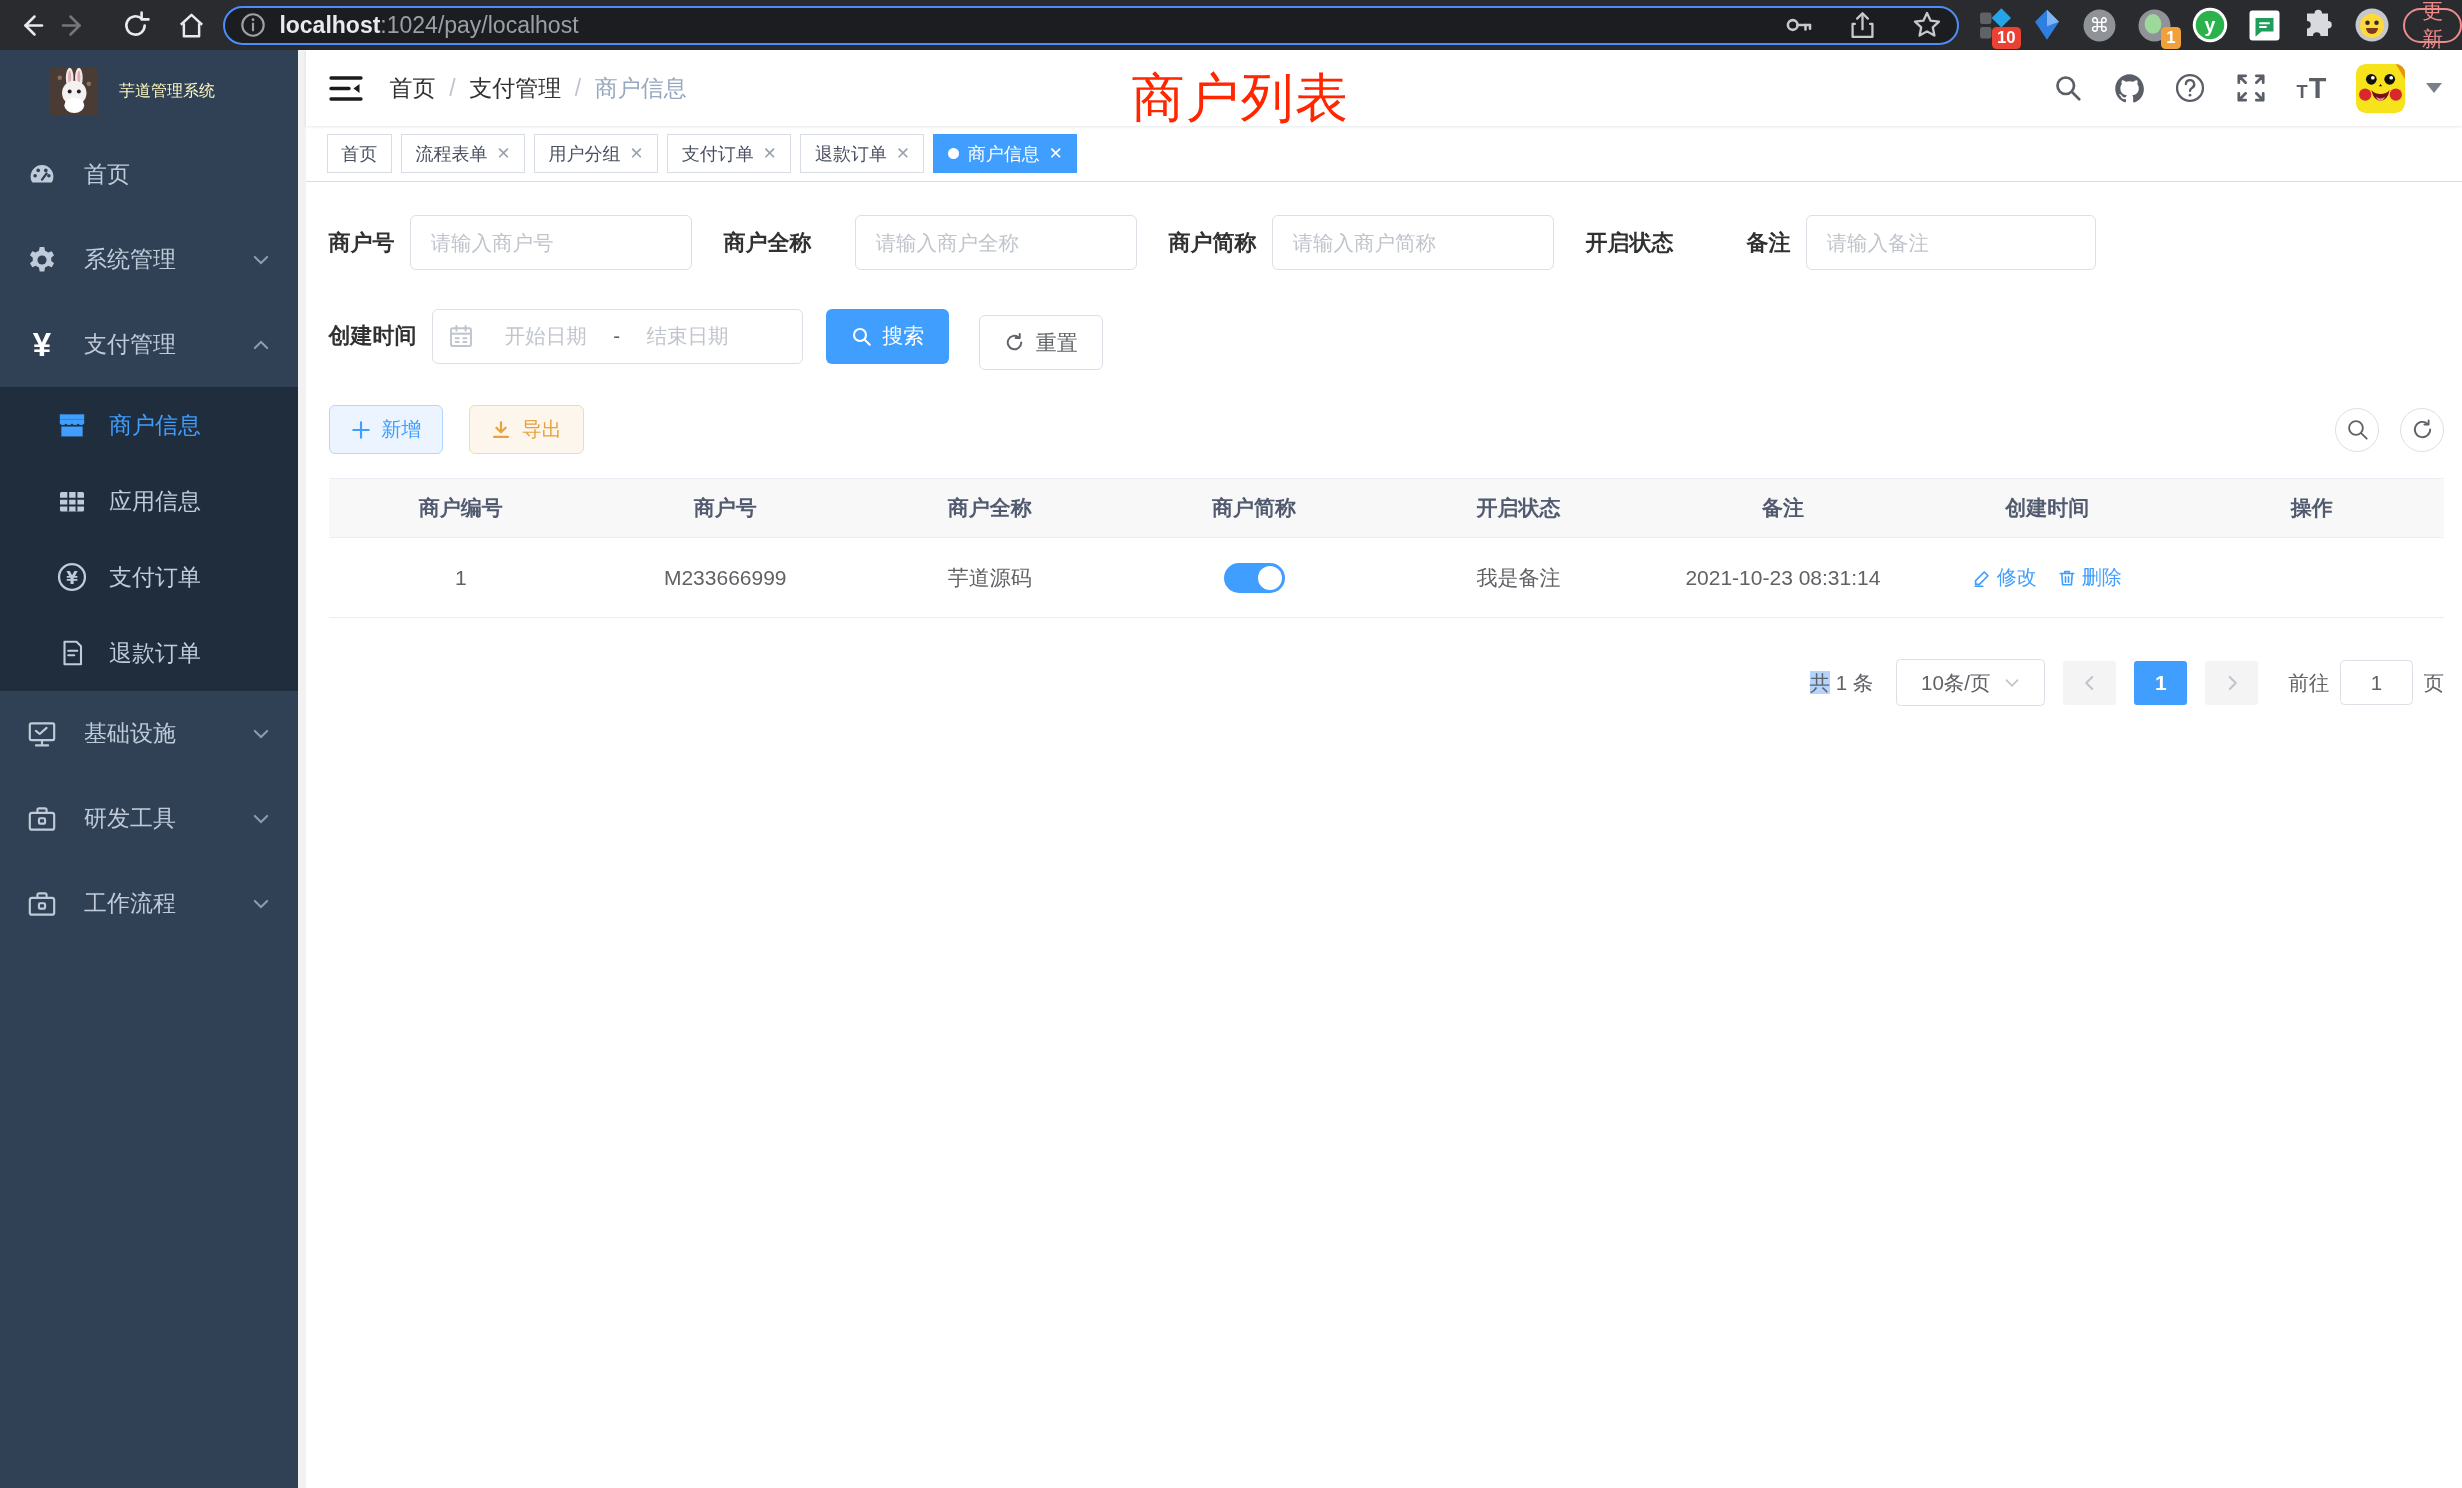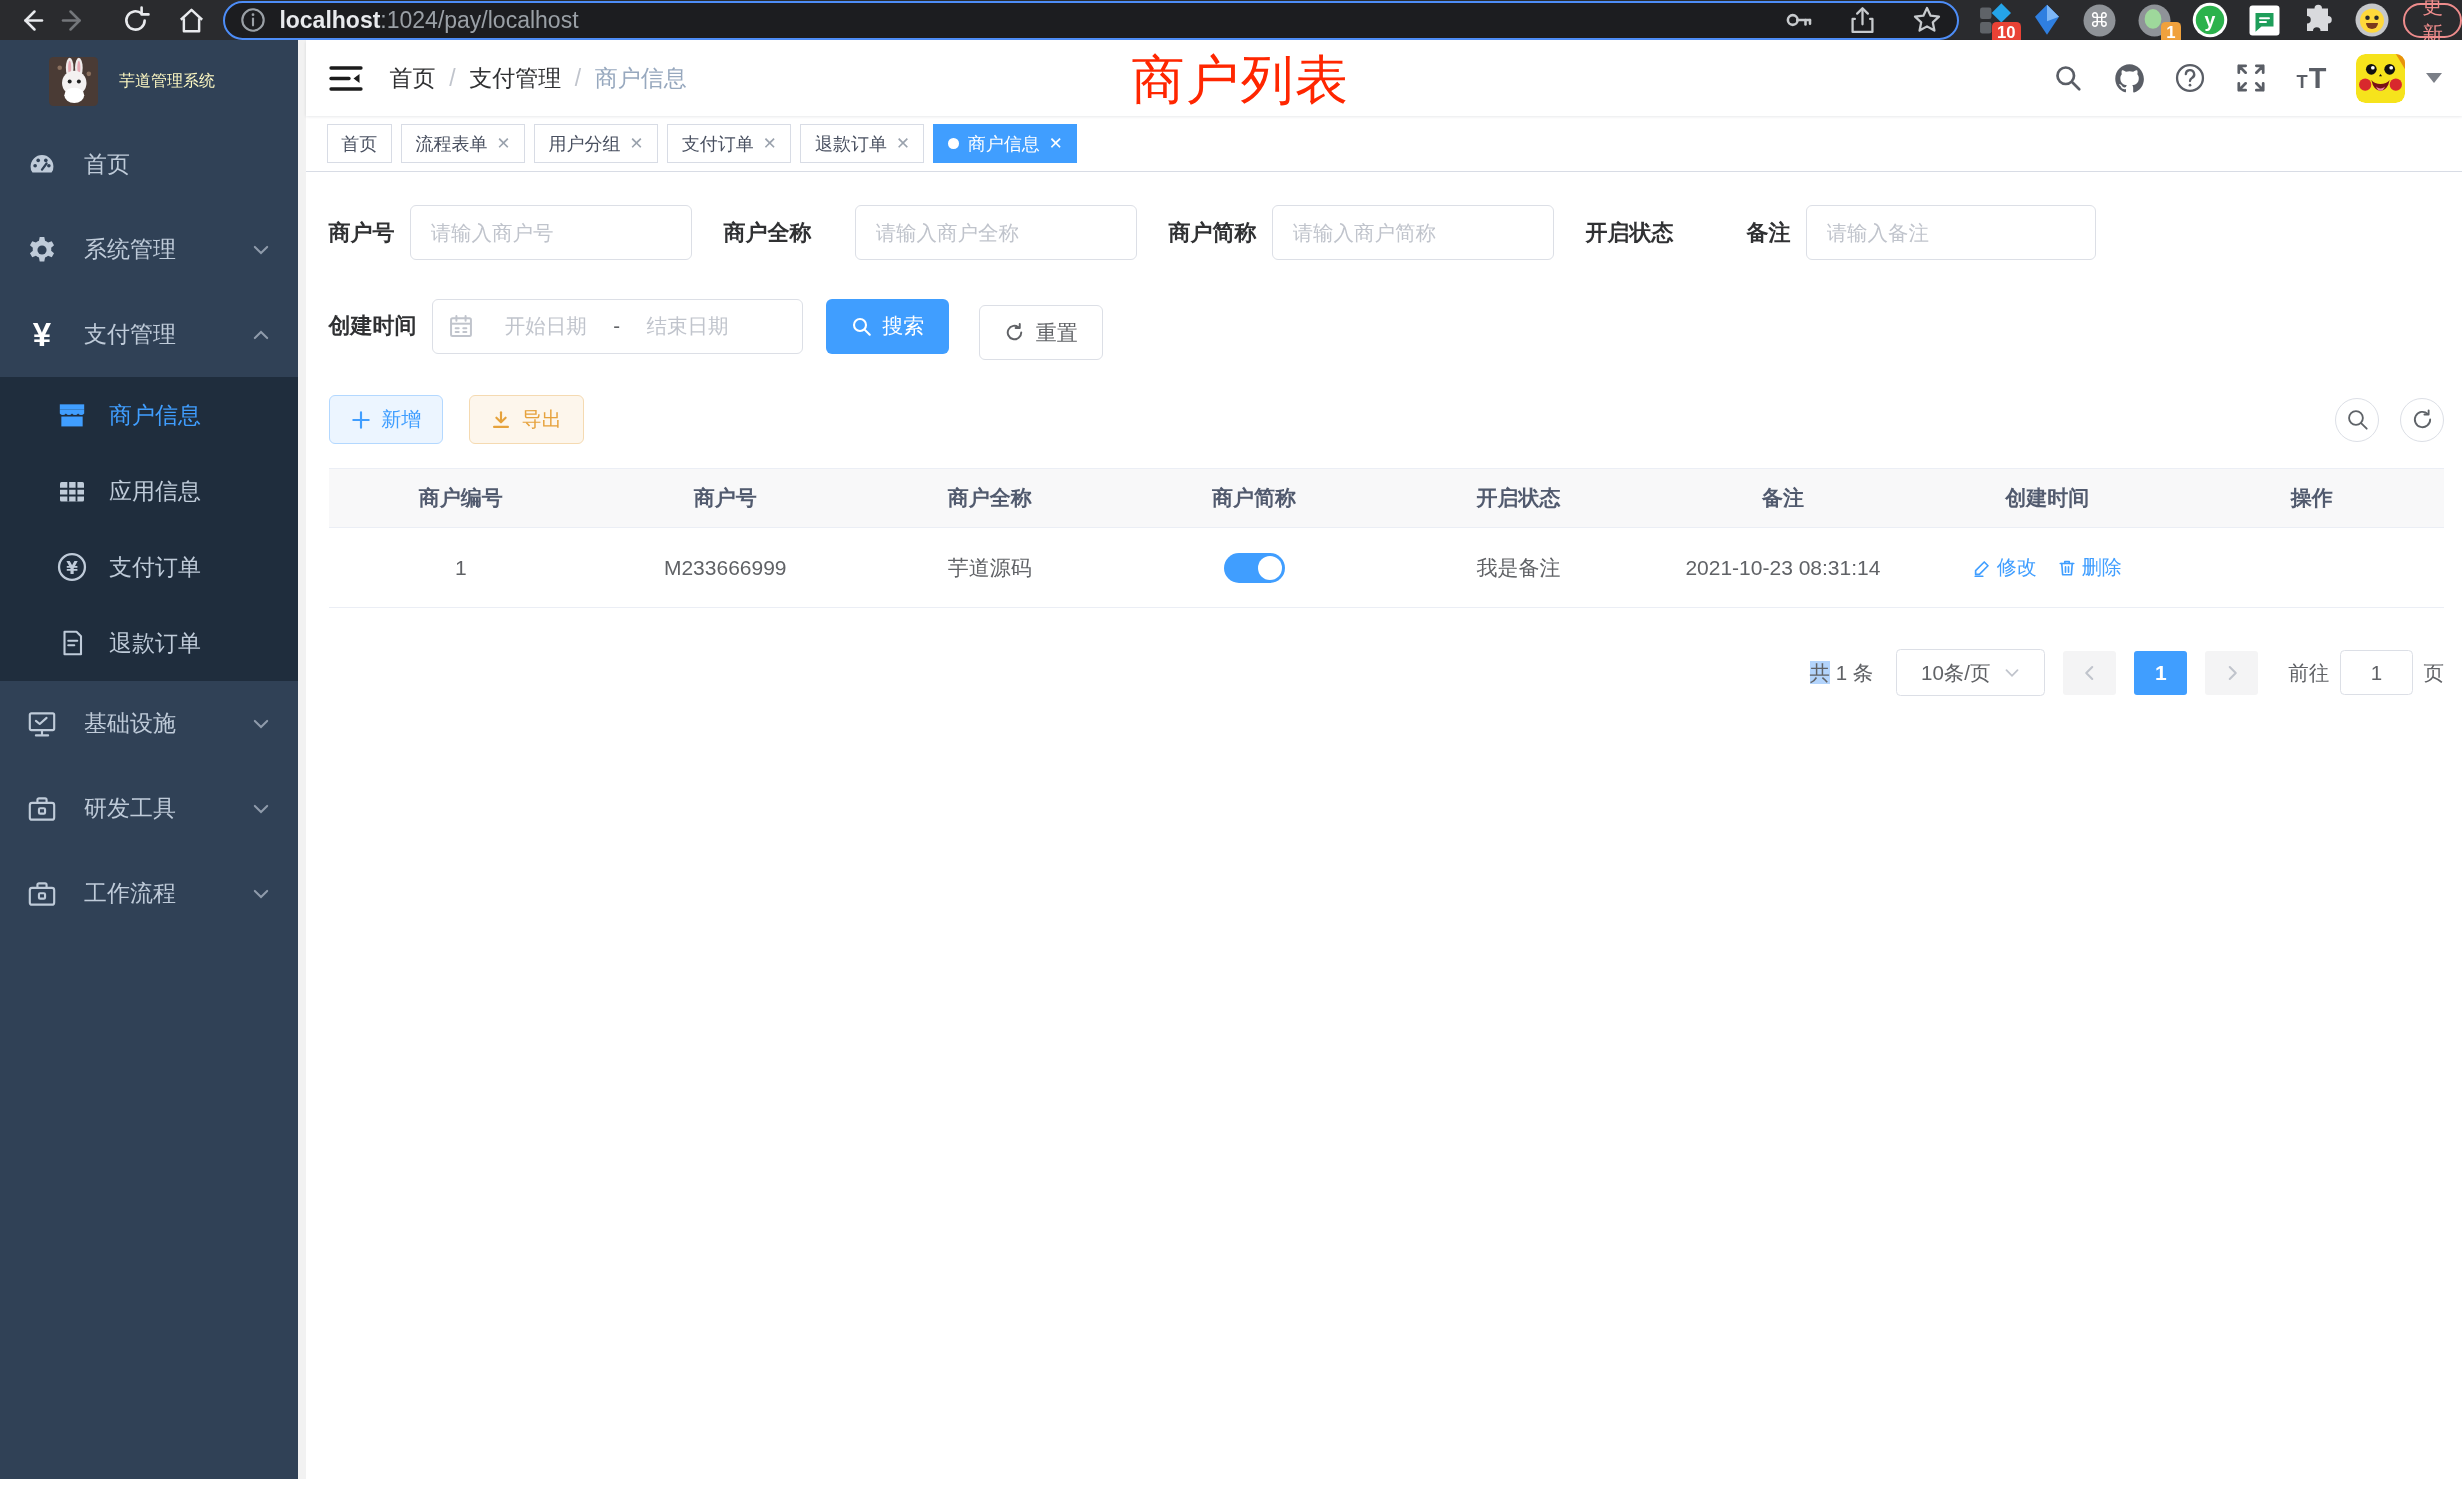--- a/index.html
+++ b/index.html
@@ -1,21 +1,21 @@
 <!DOCTYPE html>
 <html style="font-size:12px"><head>
 <meta charset="utf-8">
 <style>
   * { margin:0; padding:0; box-sizing:border-box; }
   html,body { width:2462px; height:1489px; overflow:hidden;
     font-family:"Liberation Sans","DejaVu Sans",sans-serif; background:#fff; }
   svg { display:block; }
 
   
-  .browser { height:40px; background:#2a2b2e; display:flex; align-items:center; }
+  .browser { height:50px; background:#2a2b2e; display:flex; align-items:center; }
   .nav-ico { width:42px; height:42px; display:flex; align-items:center; justify-content:center; flex:0 0 auto; }
   .addr { height:39px; flex:0 0 1736px; margin-left:10.6px; background:#1c1d20;
     border:2.3px solid #4d8df7; border-radius:21px; display:flex; align-items:center; padding:0 15px; }
   .addr .host { color:#e8eaed; font-size:23px; font-weight:700; }
   .addr .rest { color:#9aa0a6; font-size:23px; }
   .addr-spacer { flex:1; }
   .ext-row { display:flex; align-items:center; margin-left:18px; gap:20px; }
   .badge { position:absolute; font-size:16.7px; font-weight:700; color:#fff; border-radius:4.5px;
     padding:0.8px 5.3px; bottom:-6px; right:-9px; }
   .badge.red { background:#e94235; }
@@ -43,21 +43,21 @@
   .sub-item.active { color:#409eff; }
 
   
   .navbar { height:76px; background:#fff; display:flex; align-items:center; position:relative;
     box-shadow:0 0.8px 3px rgba(0,21,41,.12); padding:0 20px 0 21px; z-index:3; }
   .hamburger { width:39px; height:39px; display:flex; align-items:center; justify-content:center; }
   .crumbs { display:flex; align-items:center; margin-left:24px; font-size:23px; }
   .crumb { color:#303133; }
   .crumb-sep { color:#c0c4cc; margin:0 13.6px; }
   .crumb.current { color:#97a8be; }
-  .annotation { position:absolute; left:826px; top:5px; font-size:53px; color:#ff2600;
+  .annotation { position:absolute; left:826px; top:13px; font-size:53px; color:#ff2600;
     letter-spacing:1.5px; white-space:nowrap; }
   .nav-right { margin-left:auto; display:flex; align-items:center; gap:26px; }
   .nav-tool { width:35px; height:35px; display:flex; align-items:center; justify-content:center; color:#5a5e66; }
   .avatar { width:49px; height:49px; border-radius:9px; overflow:hidden; }
   .caret-down { width:0; height:0; border-left:8.3px solid transparent; border-right:8.3px solid transparent;
     border-top:10px solid #7b7f87; margin-left:-4.5px; }
 
   
   .tabbar { height:56px; background:#fff; border-bottom:0.8px solid #d8dce5; display:flex;
     align-items:center; padding-left:21px; gap:9px; position:relative; z-index:2; }

